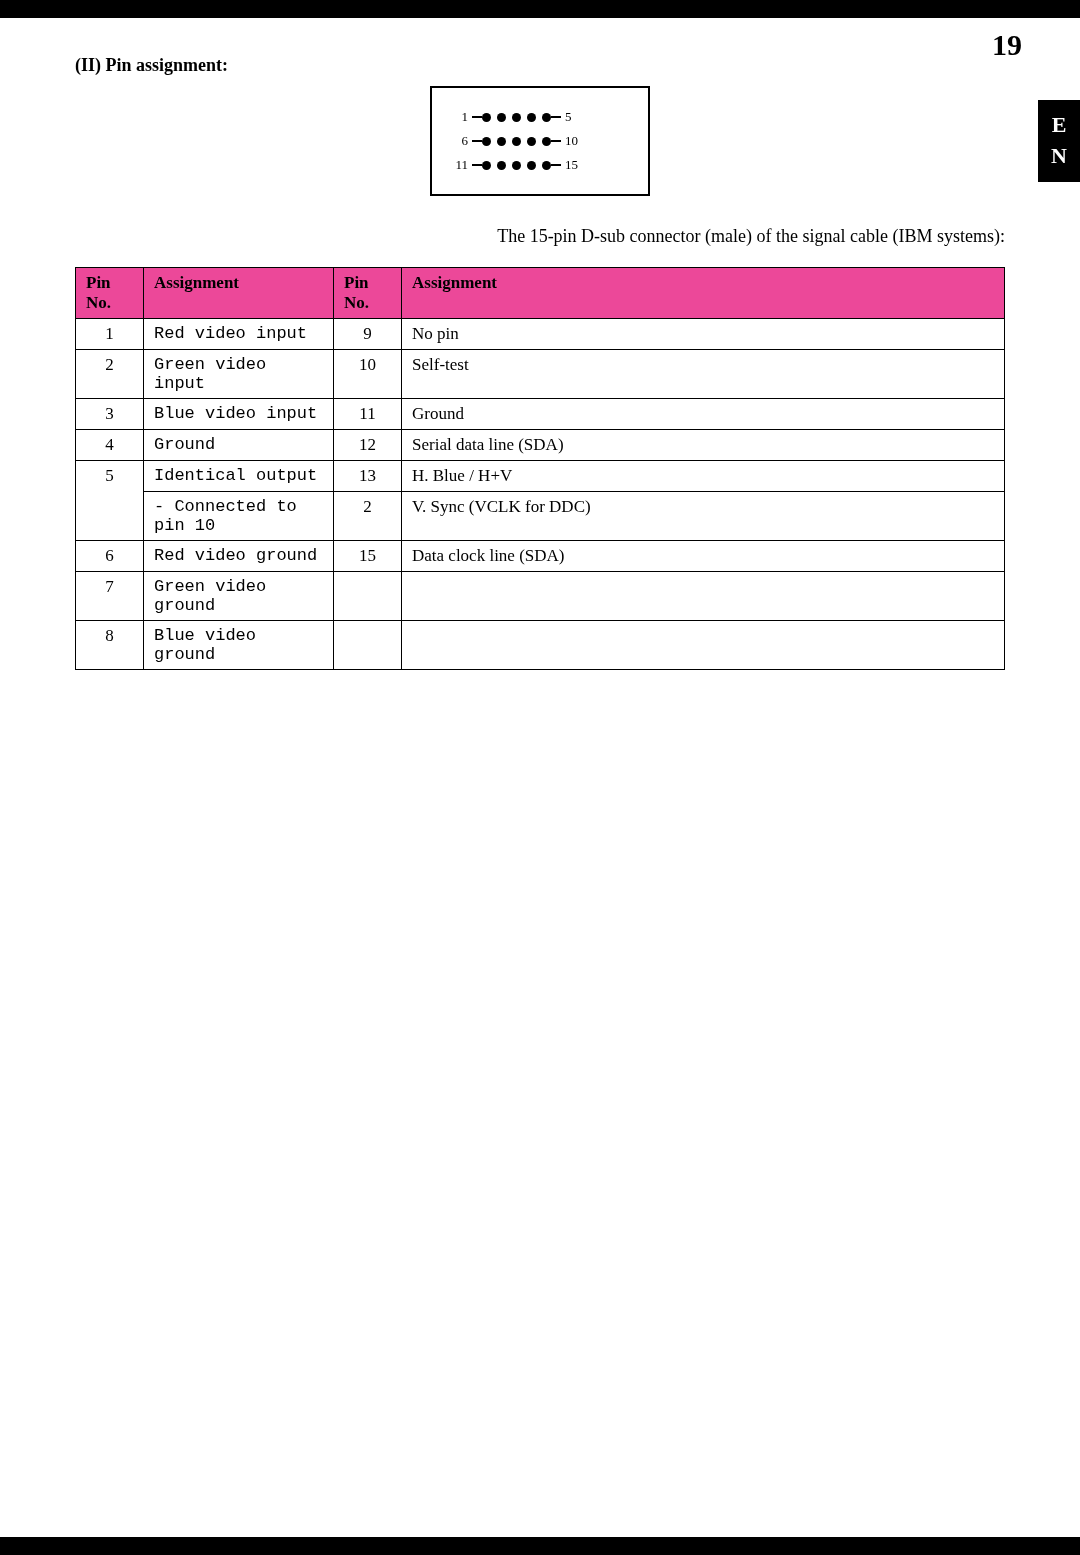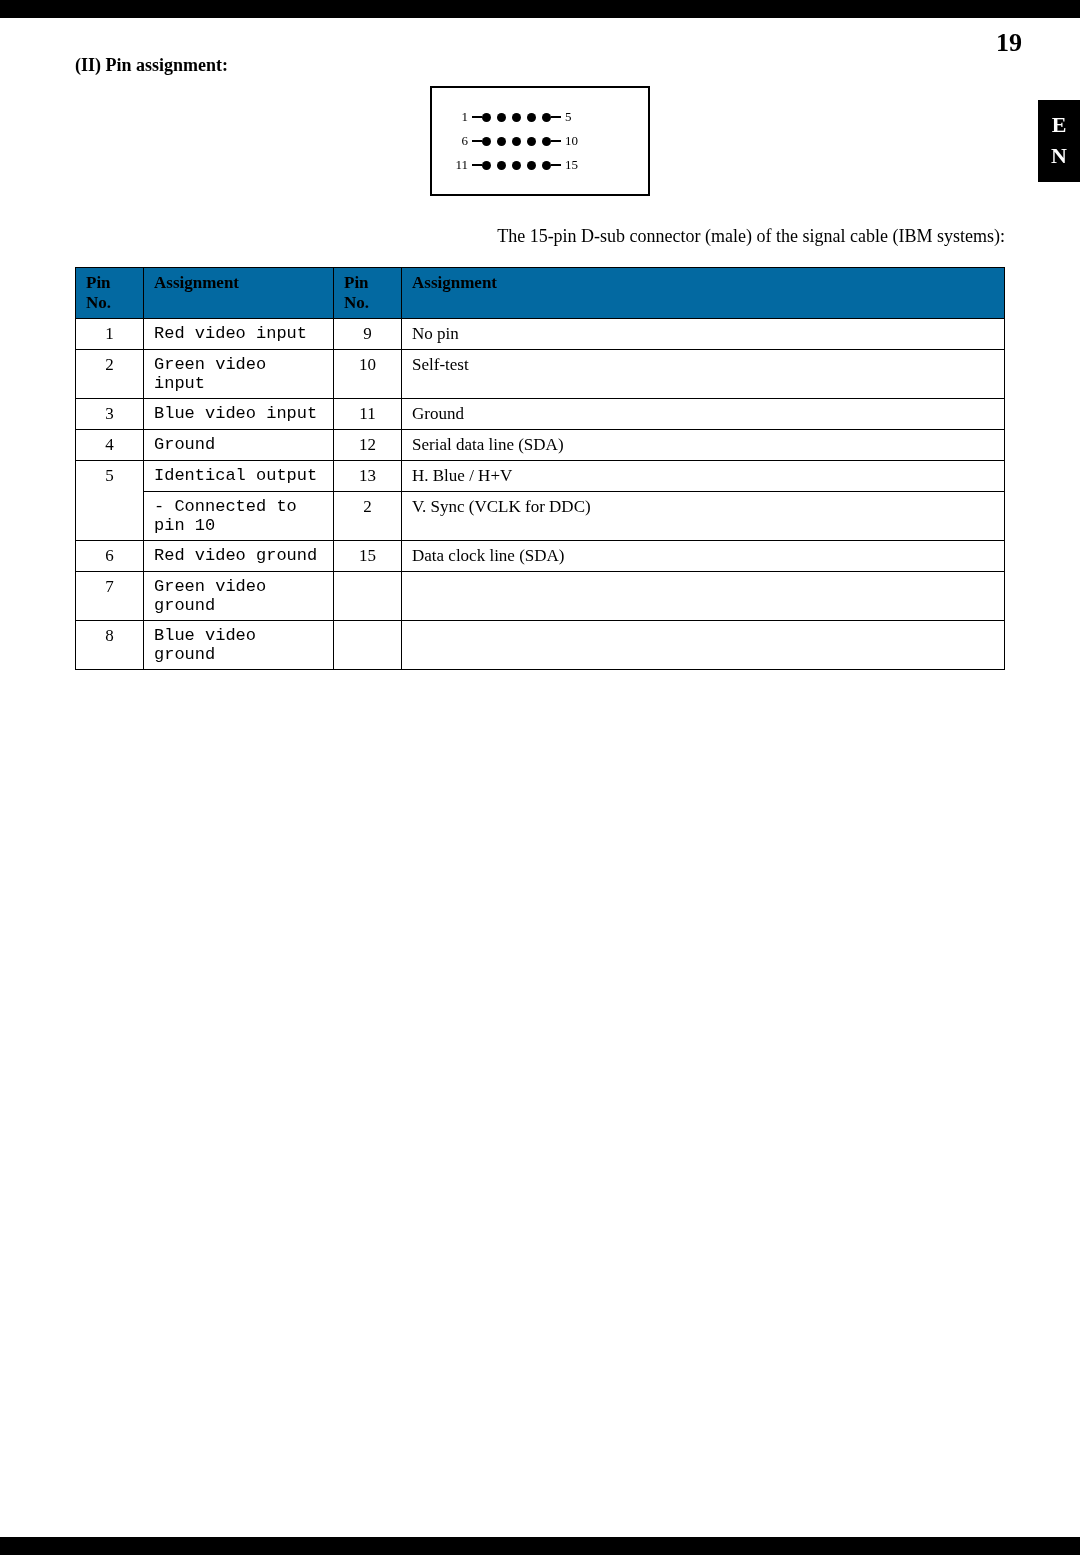--- a/index.html
+++ b/index.html
@@ -30,21 +30,21 @@
       background: #000000;
       position: absolute;
       bottom: 0; left: 0;
     }
 
     
     .page-number {
       position: absolute;
       top: 28px;
       right: 58px;
-      font-size: 26px;
+      font-size: 30px;
       font-weight: bold;
       color: #000;
     }
 
     
     .en-tab {
       position: absolute;
       top: 100px;
       right: 0;
       width: 42px;
@@ -151,21 +151,21 @@
 
     .pin-table th,
     .pin-table td {
       border: 1.5px solid #000;
       padding: 5px 10px;
       vertical-align: top;
     }
 
     .pin-table th {
       font-weight: bold;
-      background: #0369a1;
+      background: #ec4899;
       text-align: left;
     }
 
     .pin-table td.pin-no {
       text-align: center;
       width: 68px;
     }
 
     .pin-table td.assignment {
       width: 190px;

